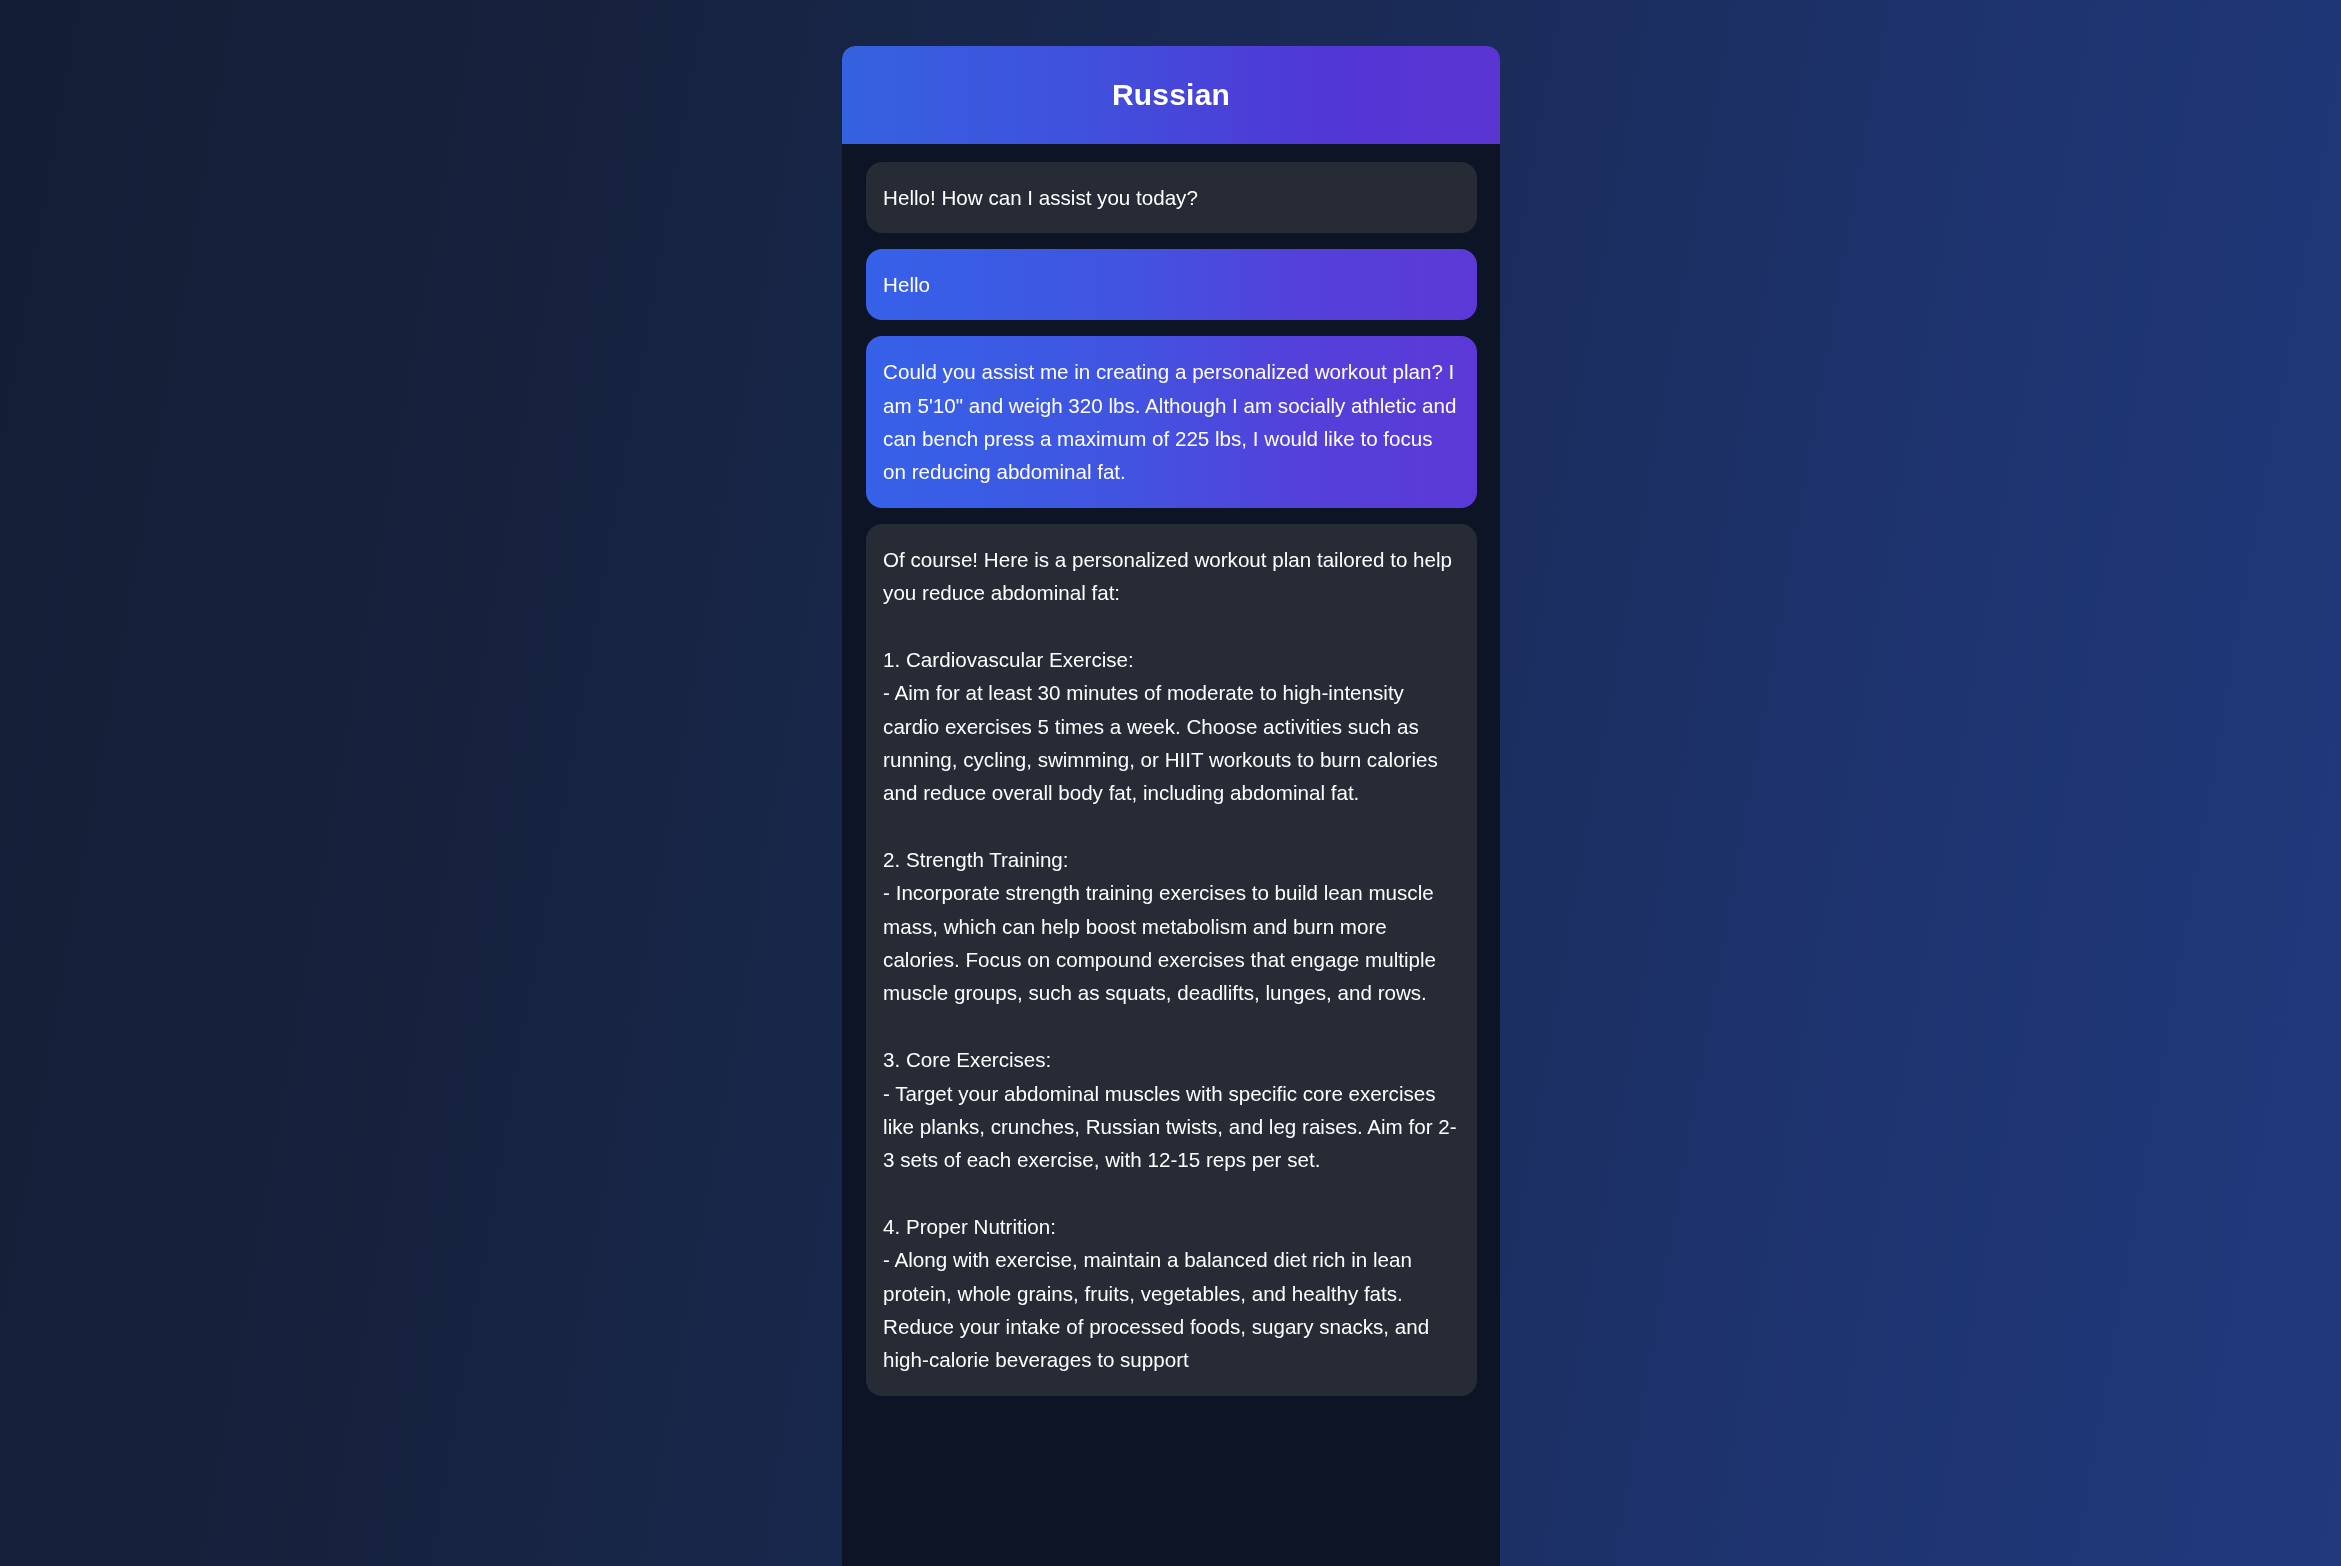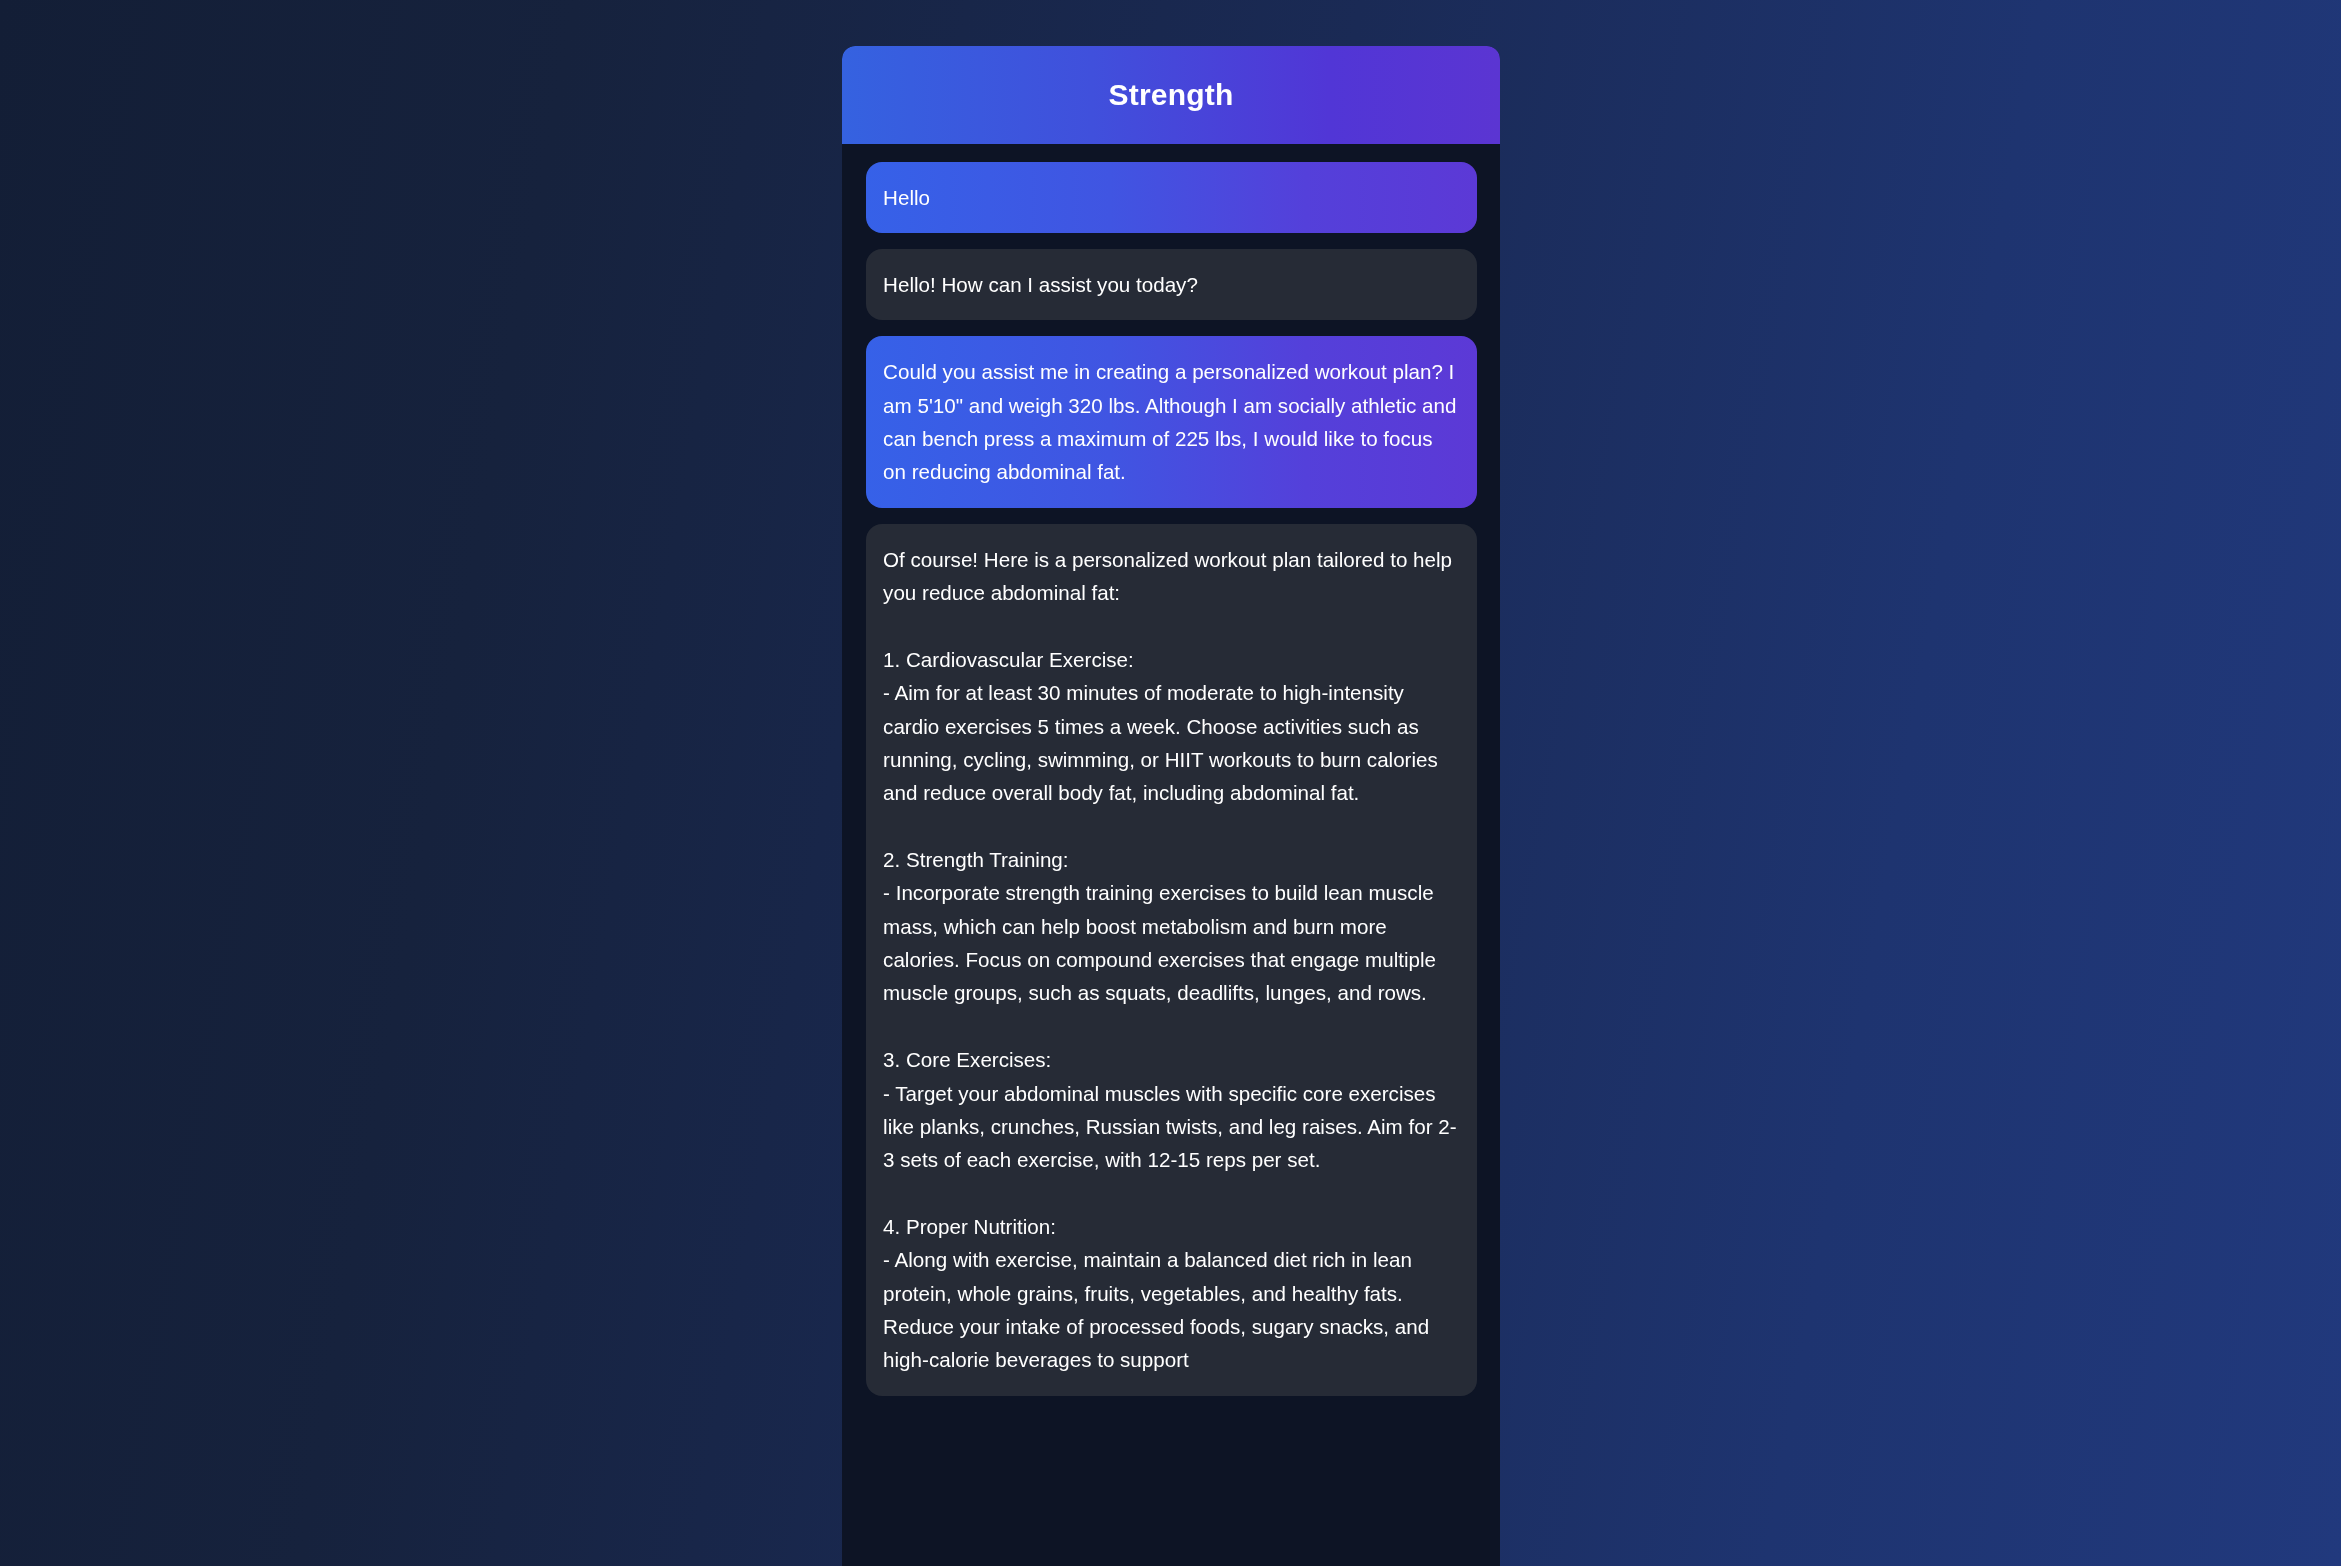--- a/index.html
+++ b/index.html
@@ -81,26 +81,26 @@
   }
 </style>
 </head>
 <body>
 
 <div id="app-root">
 
   <div class="chat-window">
 
     <div class="chat-header">
-      <div class="chat-title">Strength</div>
+      <div class="chat-title">Russian</div>
     </div>
 
     <div class="chat-body" id="message-list">
+        <div class="bubble bot">Hello! How can I assist you today?</div>
         <div class="bubble user">Hello</div>
-        <div class="bubble bot">Hello! How can I assist you today?</div>
         <div class="bubble user">Could you assist me in creating a personalized workout plan? I am 5'10" and weigh 320 lbs. Although I am socially athletic and can bench press a maximum of 225 lbs, I would like to focus on reducing abdominal fat.</div>
         <div class="bubble bot">Of course! Here is a personalized workout plan tailored to help you reduce abdominal fat:
 
 1. Cardiovascular Exercise:
 - Aim for at least 30 minutes of moderate to high-intensity cardio exercises 5 times a week. Choose activities such as running, cycling, swimming, or HIIT workouts to burn calories and reduce overall body fat, including abdominal fat.
 
 2. Strength Training:
 - Incorporate strength training exercises to build lean muscle mass, which can help boost metabolism and burn more calories. Focus on compound exercises that engage multiple muscle groups, such as squats, deadlifts, lunges, and rows.
 
 3. Core Exercises:

